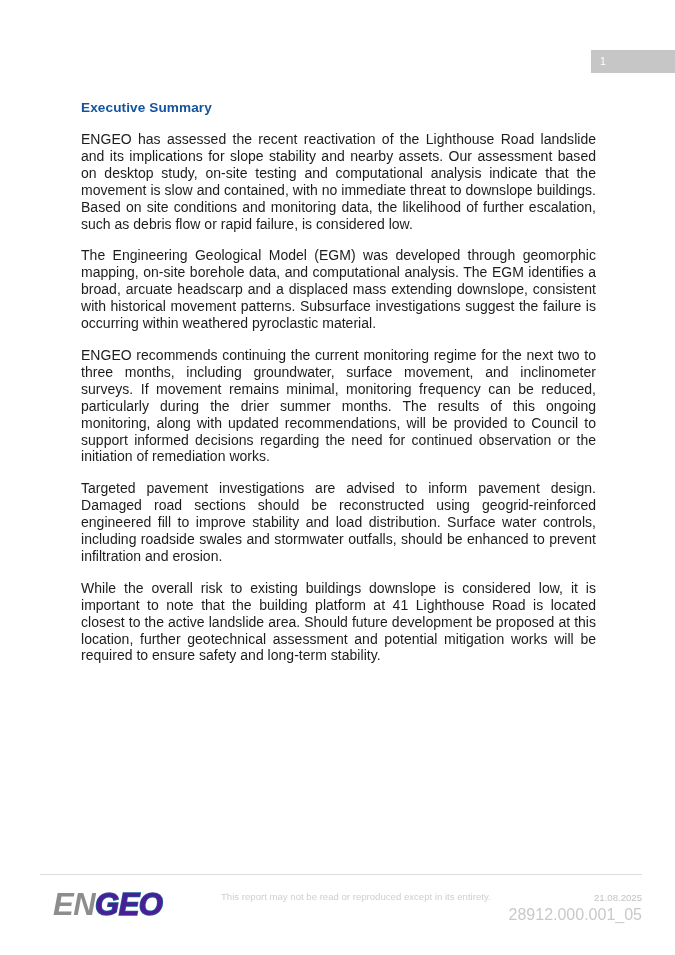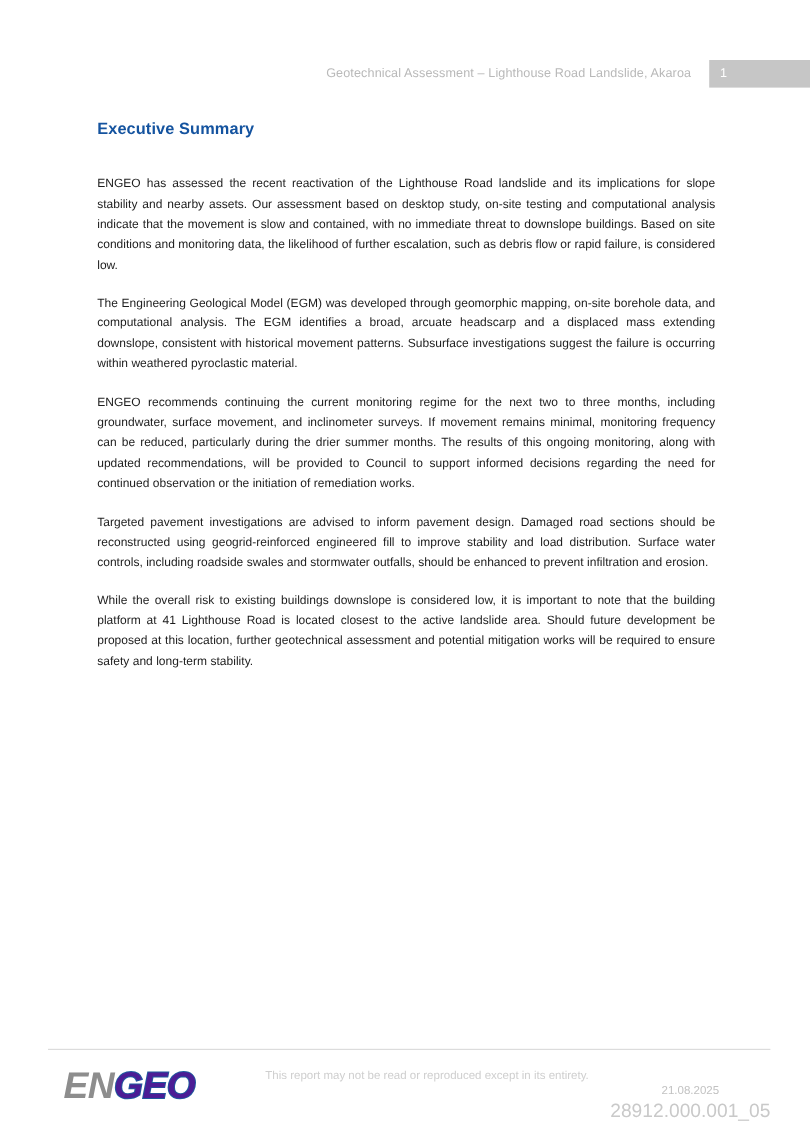--- a/index.html
+++ b/index.html
@@ -58,26 +58,26 @@
   .content {
     position: absolute;
     left: 81px;
     top: 100px;
     width: 515px;
   }
   .section-heading {
     color: #14539f;
     font-size: 13.6px;
     font-weight: bold;
-    margin: 0 0 31px 0;
+    margin: 0 0 16px 0;
     letter-spacing: 0.1px;
   }
   .para {
     margin: 0 0 15px 0;
-    font-size: 10px;
+    font-size: 14px;
     line-height: 16.9px;
     color: #1c1c1c;
     text-align: justify;
     text-justify: inter-word;
     letter-spacing: 0.02px;
   }
   .para:last-child { margin-bottom: 14px; }
 
   
   .footer-rule {
@@ -121,43 +121,41 @@
     left: 181px;
     top: 7px;
     font-size: 9.6px;
     color: #cfcfcf;
     white-space: nowrap;
   }
   .footer-right {
     position: absolute;
     right: 0;
     top: 5px;
-    text-align: center;
-    margin-top: 12px;
+    text-align: right;
   }
   .footer-date {
     font-size: 9.6px;
     color: #c2c2c2;
     line-height: 17px;
     white-space: nowrap;
   }
   .footer-docnum {
     font-size: 16px;
     color: #c9c9c9;
     line-height: 17px;
     white-space: nowrap;
   }
 </style>
 </head>
 <body>
 
 <div class="page">
 
   <div class="page-header">
-    <div class="header-title">Geotechnical Assessment – Lighthouse Road Landslide, Akaroa</div>
     <div class="header-pagenum-box">
       <span class="header-pagenum">1</span>
     </div>
   </div>
 
   <div class="content">
     <h1 class="section-heading">Executive Summary</h1>
 
     <p class="para">ENGEO has assessed the recent reactivation of the Lighthouse Road landslide and its implications for slope stability and nearby assets. Our assessment based on desktop study, on-site testing and computational analysis indicate that the movement is slow and contained, with no immediate threat to downslope buildings. Based on site conditions and monitoring data, the likelihood of further escalation, such as debris flow or rapid failure, is considered low.</p>
     <p class="para">The Engineering Geological Model (EGM) was developed through geomorphic mapping, on-site borehole data, and computational analysis. The EGM identifies a broad, arcuate headscarp and a displaced mass extending downslope, consistent with historical movement patterns. Subsurface investigations suggest the failure is occurring within weathered pyroclastic material.</p>

